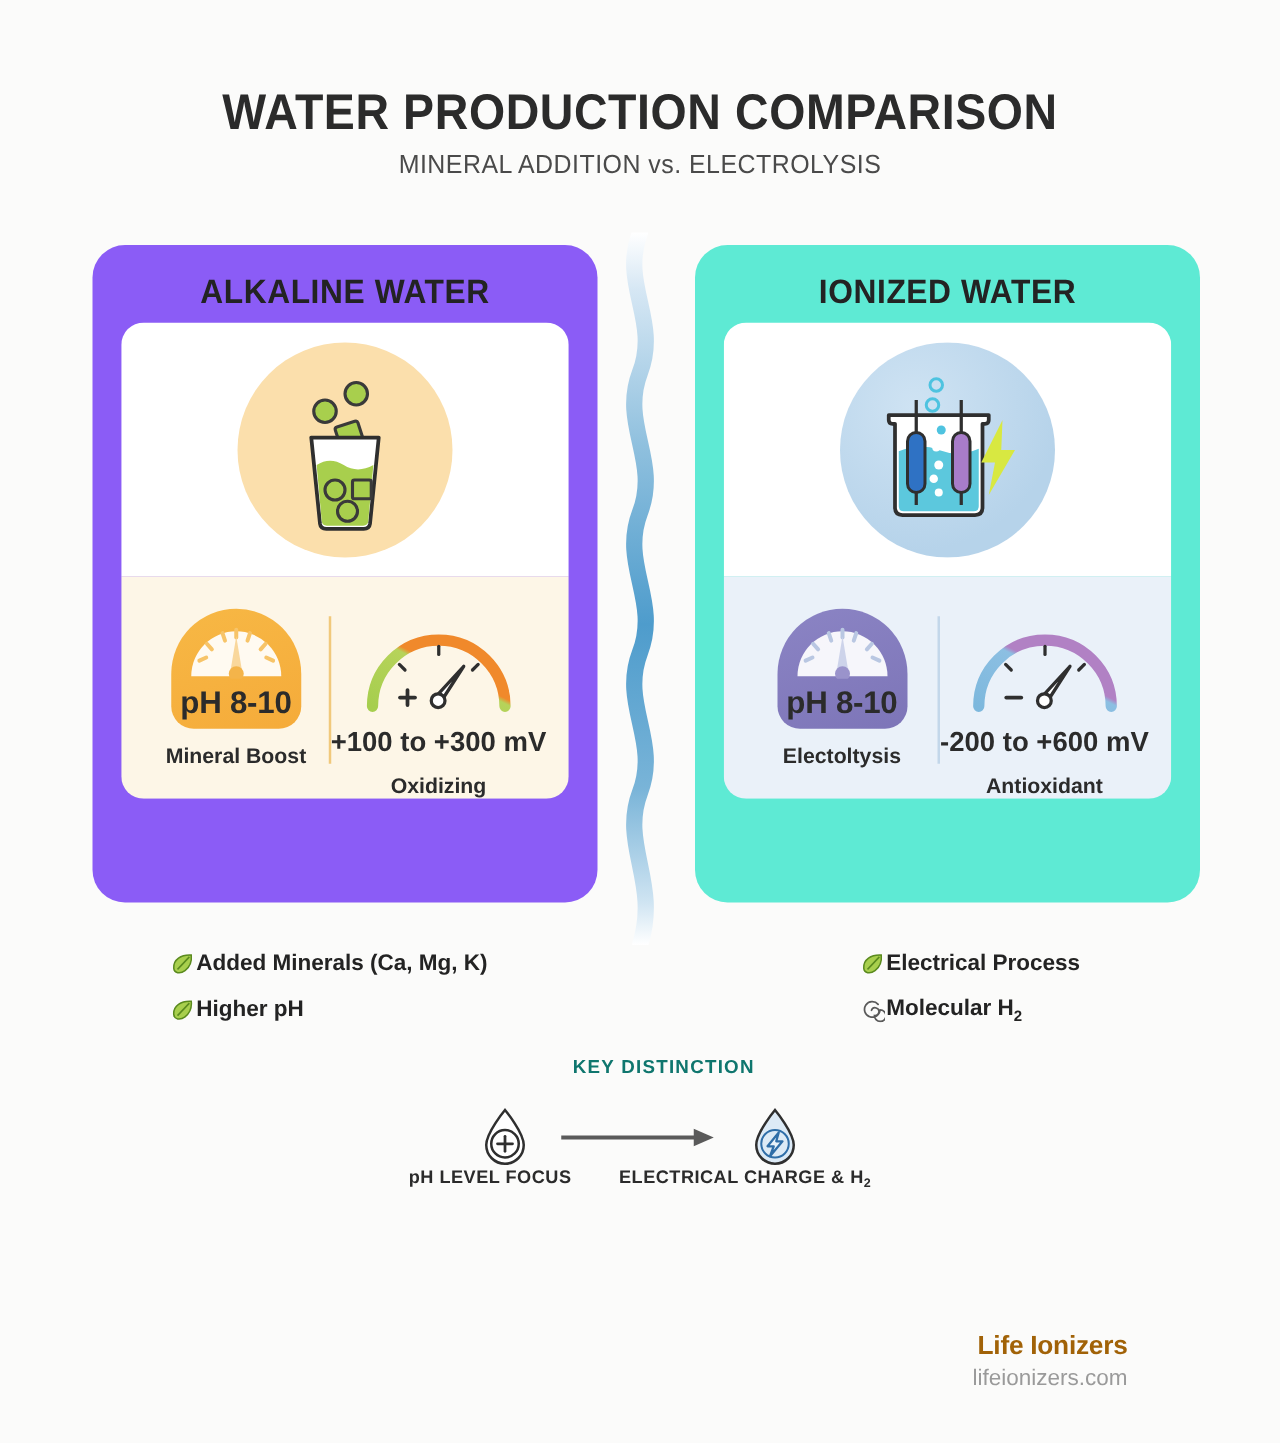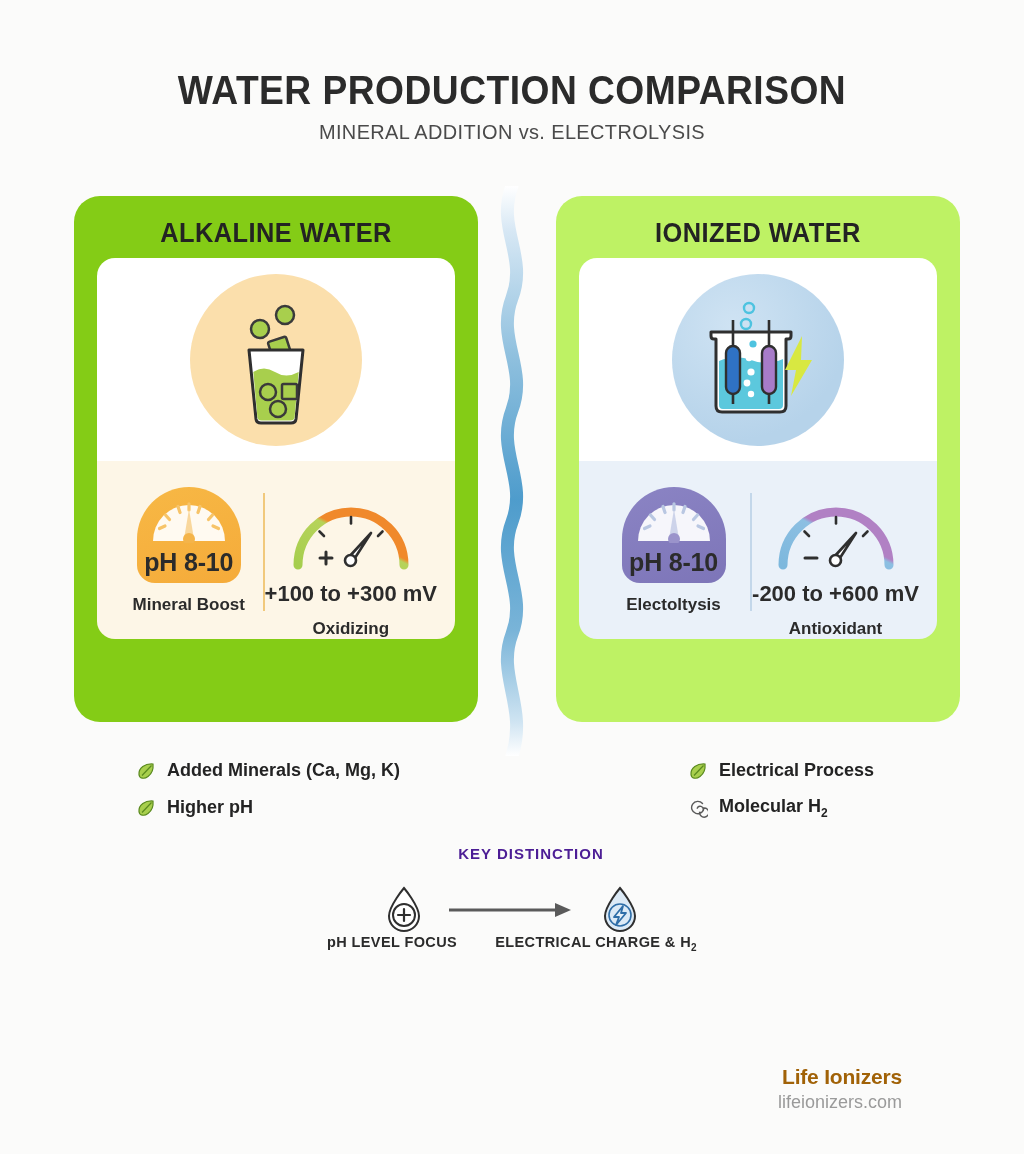--- a/index.html
+++ b/index.html
@@ -24,22 +24,22 @@
     text-align: center;
     font-size: 21px; letter-spacing: 0.4px; color: #4a4a4a;
     transform: scaleX(0.95); transform-origin: center;
   }
 
   
   .card {
     position: absolute; top: 196px; width: 404px; height: 526px;
     border-radius: 26px;
   }
-  .card.left  { left: 74px;  background: #84cc16; }
-  .card.right { left: 556px; background: #bef264; }
+  .card.left  { left: 74px;  background: #8b5cf6; }
+  .card.right { left: 556px; background: #5eead4; }
 
   .card-title {
     position: absolute; top: 22px; left: 0; width: 100%;
     text-align: center; font-size: 27px; font-weight: bold;
     letter-spacing: 0.5px; color: #232323;
     transform: scaleX(0.94); transform-origin: center;
   }
 
   .panel {
     position: absolute; top: 62px; left: 23px;
@@ -101,29 +101,29 @@
   .orp-block { display: flex; flex-direction: column; align-items: center; padding-top: 12px; }
 
   
   .wave { position: absolute; left: 472px; top: 186px; }
 
   
   .features { position: absolute; width: 330px; }
   .features.left  { left: 136px; top: 752px; }
   .features.right { left: 688px; top: 752px; }
   .feat {
-    display: flex; align-items: center; gap: 11px; height: 37px;
+    display: flex; align-items: center; gap: 1px; height: 37px;
   }
   .feat-label { font-size: 18px; font-weight: bold; color: #232323; white-space: nowrap; }
   .feat-label sub { font-size: 12px; }
 
   
   .kd-title {
     position: absolute; top: 845px; left: 0; width: 1024px; text-align: center;
-    font-size: 15px; font-weight: bold; letter-spacing: 1px; color: #4c1d95; padding-left: 38px;
+    font-size: 15px; font-weight: bold; letter-spacing: 1px; color: #0f766e; padding-left: 38px;
   }
   .kd-row {
     position: absolute; top: 884px; left: 0; width: 1024px;
     display: flex; align-items: center; justify-content: center; gap: 0;
   }
   .kd-caption-row {
     position: absolute; top: 934px; left: 0; width: 1024px;
     display: flex; justify-content: center; gap: 38px;
   }
   .kd-caption {

